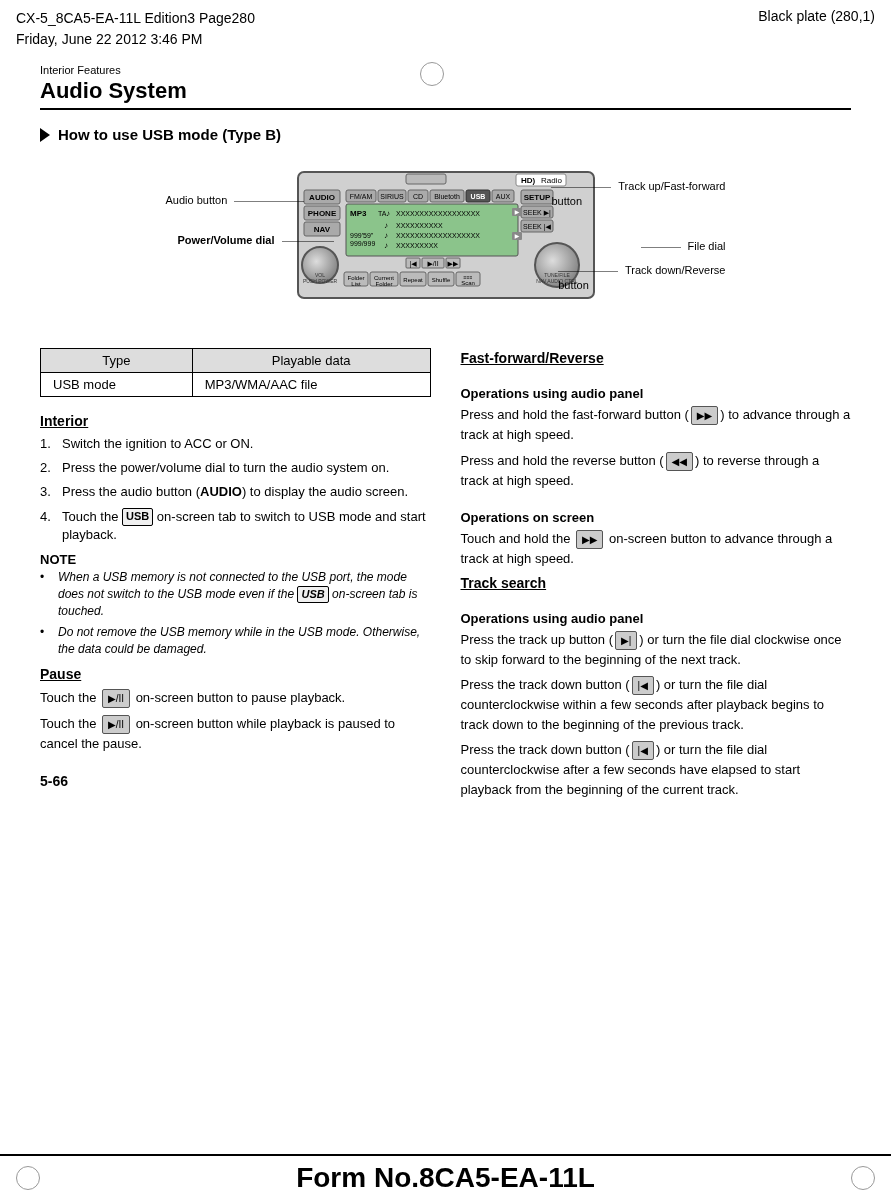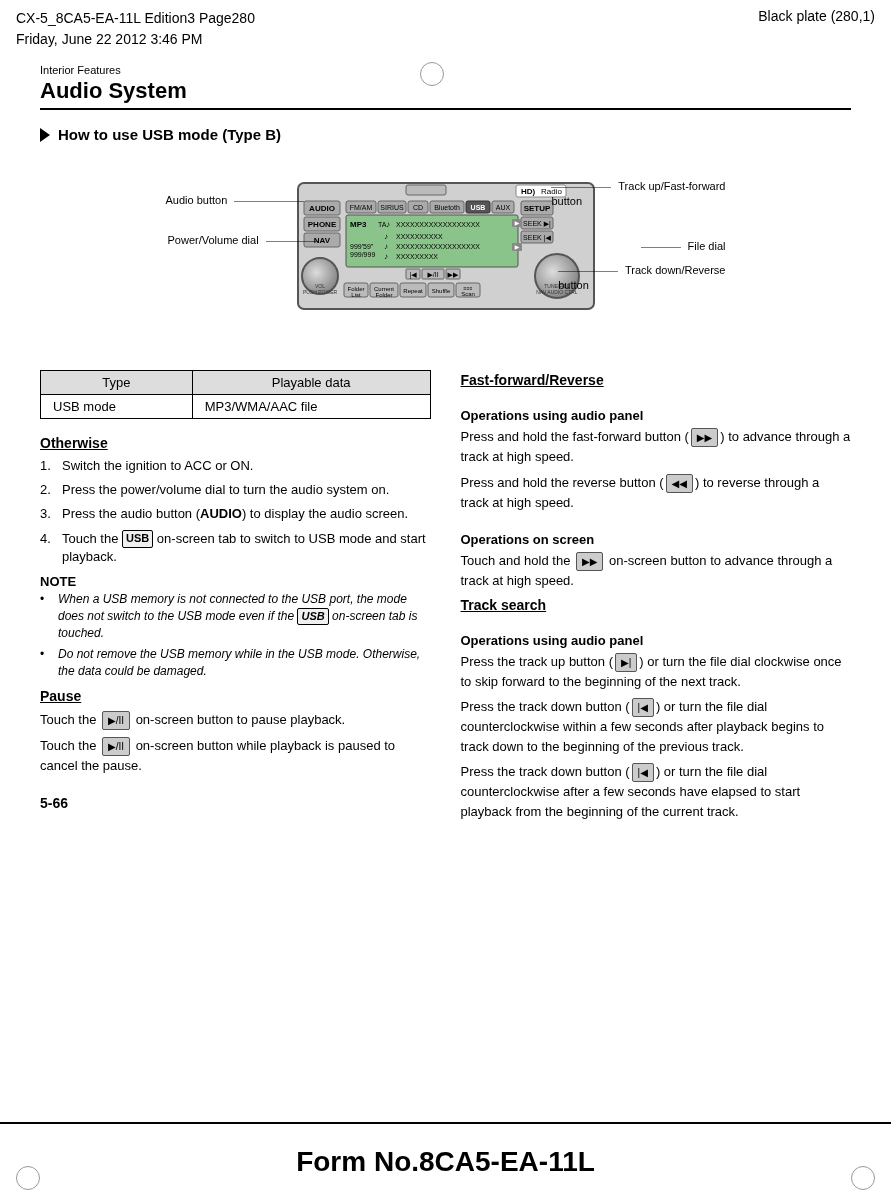--- a/index.html
+++ b/index.html
@@ -173,21 +173,21 @@
       font-weight: bold;
       margin-top: 20px;
     }
 
     
     .page-footer {
       position: absolute;
       bottom: 0;
       left: 0; right: 0;
       border-top: 2px solid #000;
-      padding: 22px 40px;
+      padding: 6px 40px;
       display: flex;
       justify-content: center;
       align-items: center;
     }
     .footer-text {
       font-size: 28px;
       font-weight: bold;
     }
     .footer-circle {
       width: 24px; height: 24px;
@@ -278,28 +278,28 @@
 
   <div class="diagram-wrapper">
     <div class="diagram-inner">
 
       <div class="callout-item left" style="left:0; top:28px;">
         <span>Audio button</span>
         <svg width="70" height="1" style="display:inline-block; vertical-align:middle; margin-left:4px;">
             <line x1="0" y1="0" x2="70" y2="0" stroke="#000" stroke-width="1"></line>
           </svg>
       </div>
-      <div class="callout-item left" style="left:2px; top:68px;">
+      <div class="callout-item left" style="left:12px; top:68px;font-weight:bold;">
         <span>Power/Volume dial</span>
         <svg width="52" height="1" style="display:inline-block; vertical-align:middle; margin-left:4px;">
             <line x1="0" y1="0" x2="52" y2="0" stroke="#000" stroke-width="1"></line>
           </svg>
       </div>
 
-      <div style="margin: 16px auto; width: 300px;">
+      <div style="margin: 5px auto; width: 300px;">
         <svg width="300" height="130" viewBox="0 0 300 130">
 
           <rect x="2" y="2" width="296" height="126" rx="6" ry="6" fill="#d0d0d0" stroke="#555" stroke-width="2"></rect>
 
           <rect x="110" y="4" width="40" height="10" rx="2" fill="#bbb" stroke="#666"></rect>
 
           <rect x="220" y="4" width="50" height="12" rx="2" fill="#fff" stroke="#888"></rect>
           <text x="225" y="13" font-size="8" font-weight="bold" fill="#000">HD)</text>
           <text x="245" y="13" font-size="8" fill="#000"> Radio</text>
 
@@ -434,21 +434,21 @@
           </tr>
         </thead>
         <tbody>
           <tr>
             <td>USB mode</td>
             <td>MP3/WMA/AAC file</td>
           </tr>
         </tbody>
       </table>
 
-      <div class="underline-heading">Otherwise</div>
+      <div class="underline-heading">Interior</div>
 
       <ol class="num-list">
         <li>
           <span class="num">1.</span>
           <span>Switch the ignition to ACC or ON.</span>
         </li>
         <li>
           <span class="num">2.</span>
           <span>Press the power/volume dial to turn the audio system on.</span>
         </li>

